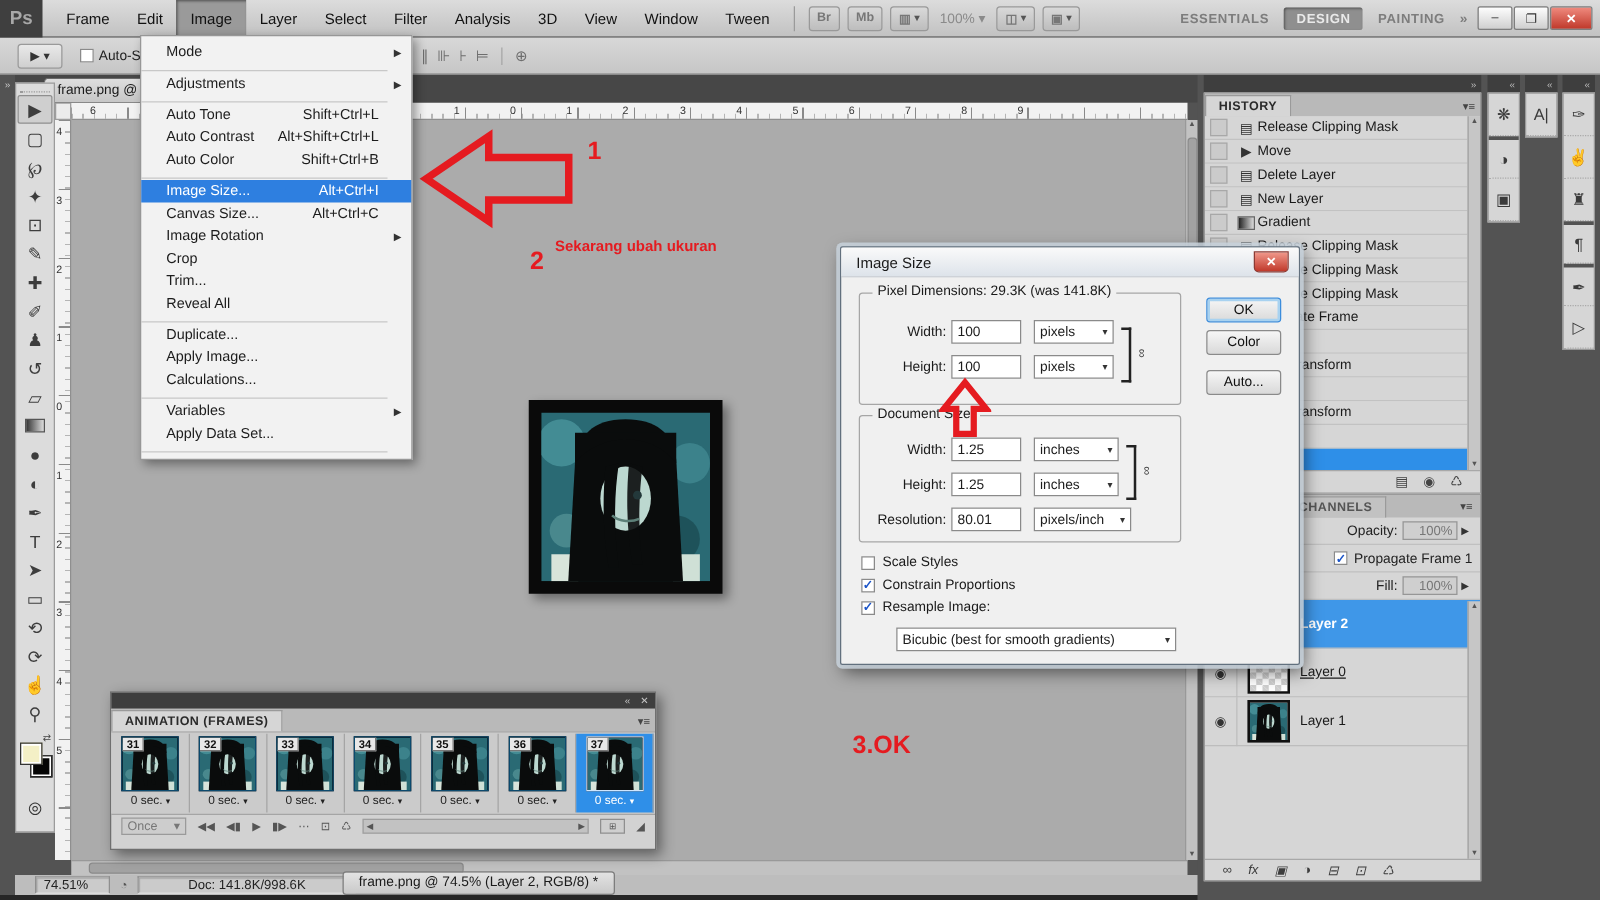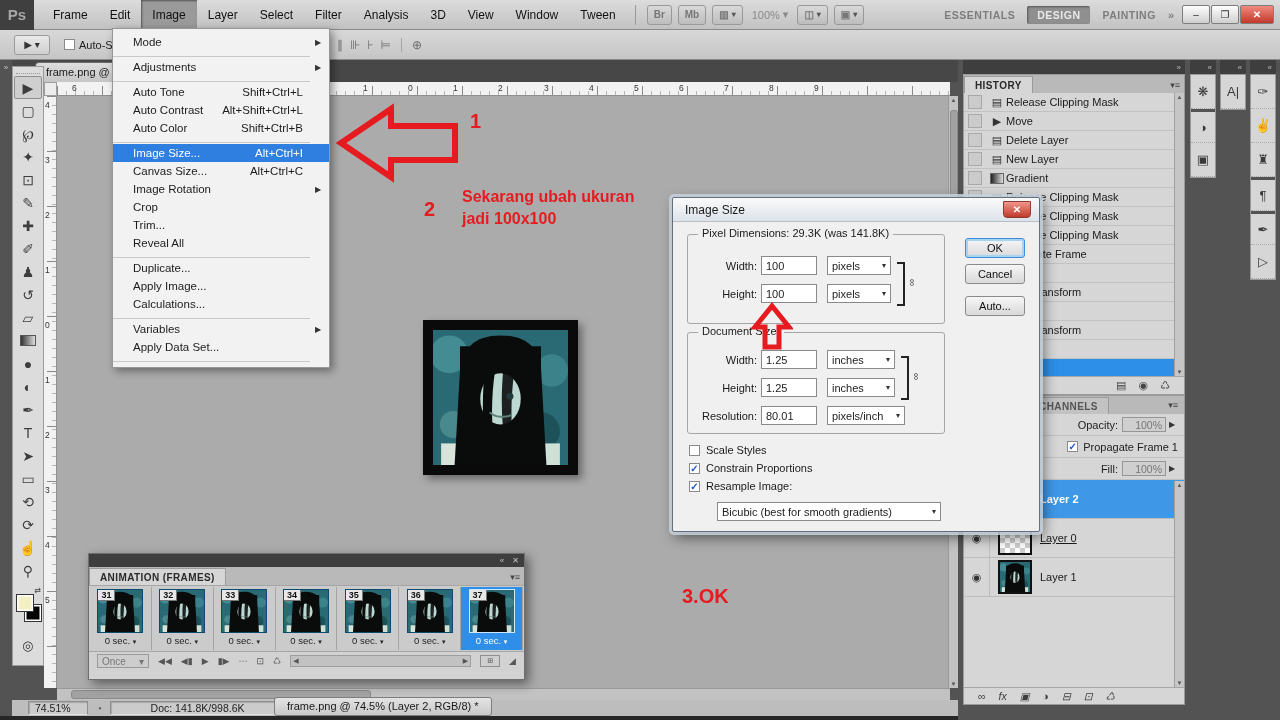--- a/index.html
+++ b/index.html
@@ -230,21 +230,21 @@
   .chain { position:absolute; font-size:10px; color:#444; transform:rotate(90deg); }
   .dlg-btn { position:absolute; width:60px; height:20px; border:1px solid #8a8a8a; border-radius:3px;
              background:linear-gradient(#f6f6f6,#d9d9d9); font-size:11px; color:#111;
              display:flex; align-items:center; justify-content:center; }
   .dlg-btn.default { border-color:#3c8ddc; box-shadow:0 0 0 2px #a8d2f0 inset; }
   .dlg-check-row { position:absolute; display:flex; align-items:center; gap:6px; font-size:11px; color:#1a1a1a; }
 
   
   .anno { position:absolute; color:#e51b20; font-weight:bold; z-index:30; }
   .anno-num { font-size:20px; }
-  .anno-text { font-size:16px; line-height:22px;margin-left:18px; }
+  .anno-text { font-size:12px; line-height:22px; }
   .anno-up { z-index:50; }
 </style>
 </head>
 <body>
 
 <div id="stage">
 
   <div class="menubar">
     <div class="ps-logo">Ps</div>
     <div class="menus">
@@ -1010,21 +1010,21 @@
       </div>
     <div class="tinput" style="position:absolute; left:88px; top:86px; width:56px;">100</div>
     <div class="uselect" style="position:absolute; left:154px; top:86px; width:64px;">
         <span>pixels</span>
         <span class="dn">▾</span>
       </div>
     <div class="bracket" style="left:224px; top:64px; height:44px;"></div>
     <span class="chain" style="left:236px; top:79px;">∞</span>
 
     <div class="dlg-btn default" style="left:292px; top:40px;">OK</div>
-    <div class="dlg-btn" style="left:292px; top:66px;">Cancel</div>
+    <div class="dlg-btn" style="left:292px; top:66px;">Color</div>
     <div class="dlg-btn" style="left:292px; top:98px;">Auto...</div>
 
     <div class="gbox" style="left:14px; top:134px; width:258px; height:102px;">
       <span class="legend">Document Size:</span>
     </div>
     <div class="frow" style="left:14px; top:152px;">
         <span class="flabel" style="width:70px;">Width:</span>
       </div>
     <div class="tinput" style="position:absolute; left:88px; top:152px; width:56px;">1.25</div>
     <div class="uselect" style="position:absolute; left:154px; top:152px; width:68px;">
@@ -1070,21 +1070,20 @@
 
   <div class="anno" style="left:335px; top:100px; width:130px; height:85px;">
     <svg width="130" height="85" viewBox="0 0 130 85">
       <path d="M120,26 L56,26 L56,9 L6,43 L56,77 L56,60 L120,60 Z" fill="none" stroke="#e51b20" stroke-width="6" stroke-linejoin="miter"></path>
     </svg>
   </div>
   <div class="anno anno-num" style="left:470px; top:110px;">1</div>
   <div class="anno anno-num" style="left:424px; top:198px;">2</div>
   <div class="anno anno-text" style="left:444px; top:186px;">
     <div>Sekarang ubah ukuran</div>
-    <div>jadi 100x100</div>
   </div>
   <div class="anno anno-up" style="left:751px; top:301px; width:42px; height:50px;">
     <svg width="42" height="50" viewBox="0 0 42 50">
       <path d="M21,5 L38,26 L28,26 L28,46 L14,46 L14,26 L4,26 Z" fill="none" stroke="#e51b20" stroke-width="5" stroke-linejoin="miter"></path>
     </svg>
   </div>
   <div class="anno anno-num" style="left:682px; top:585px;">3.OK</div>
 
 </div>
 

